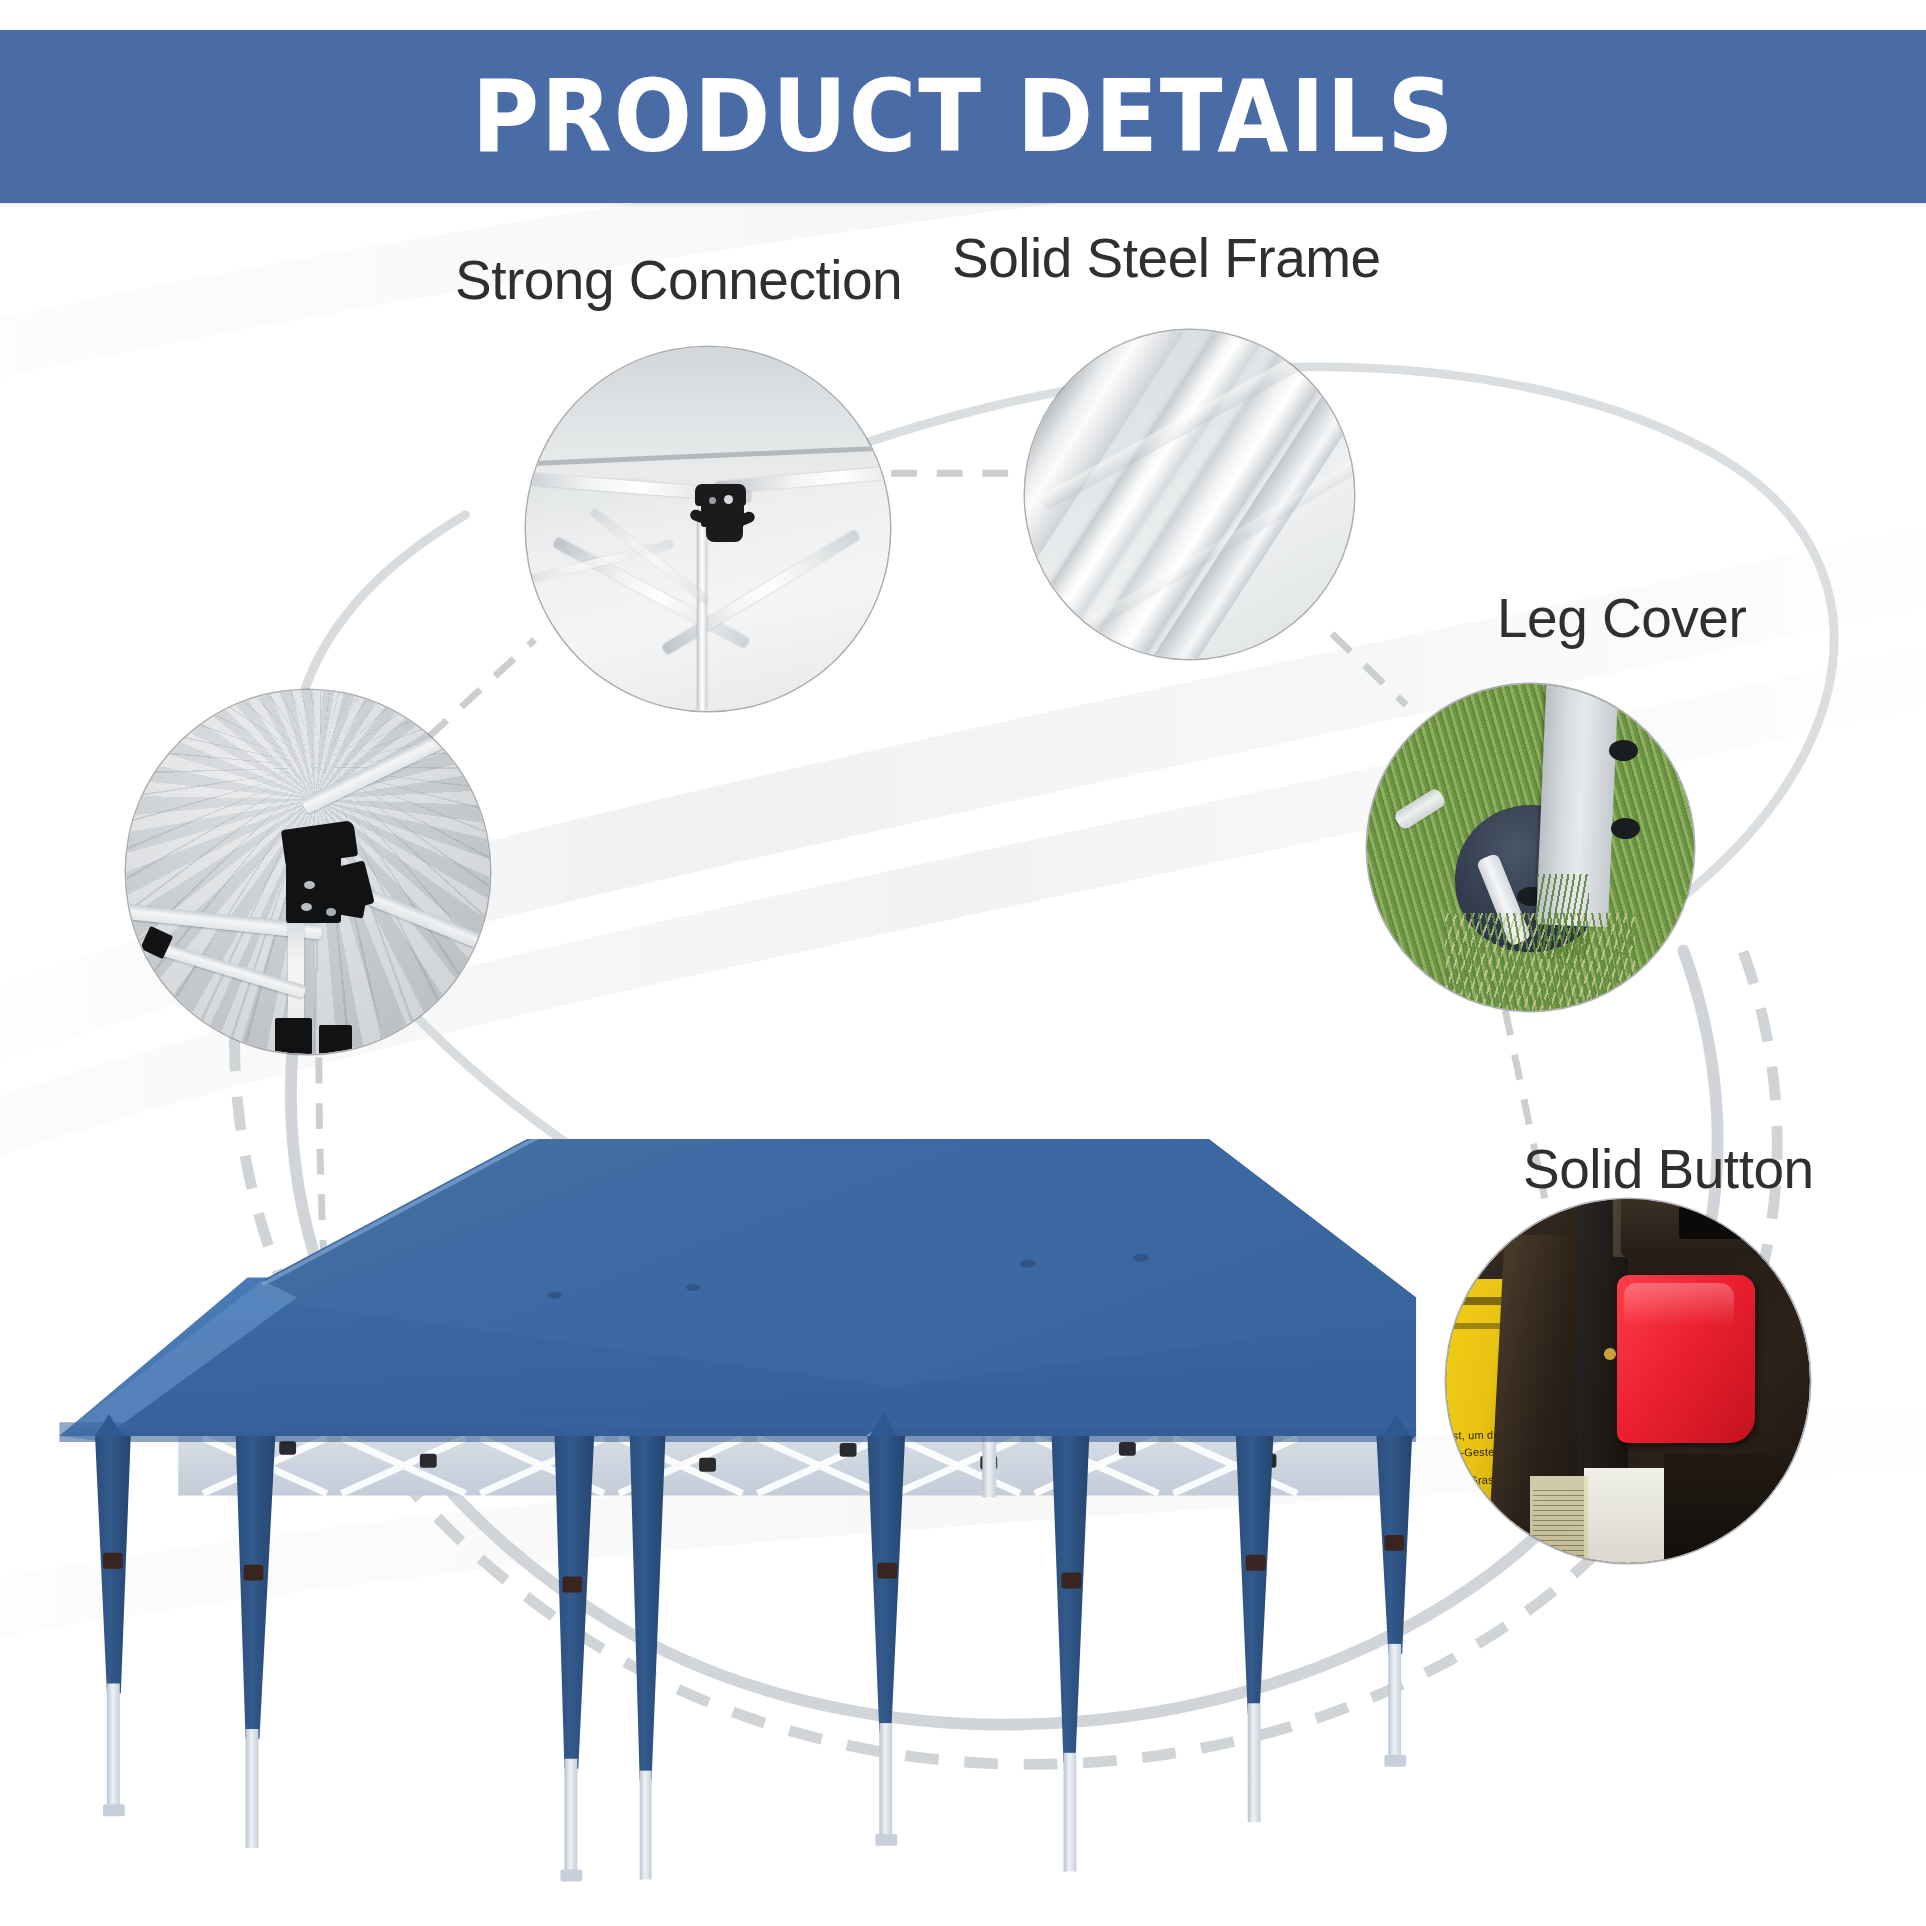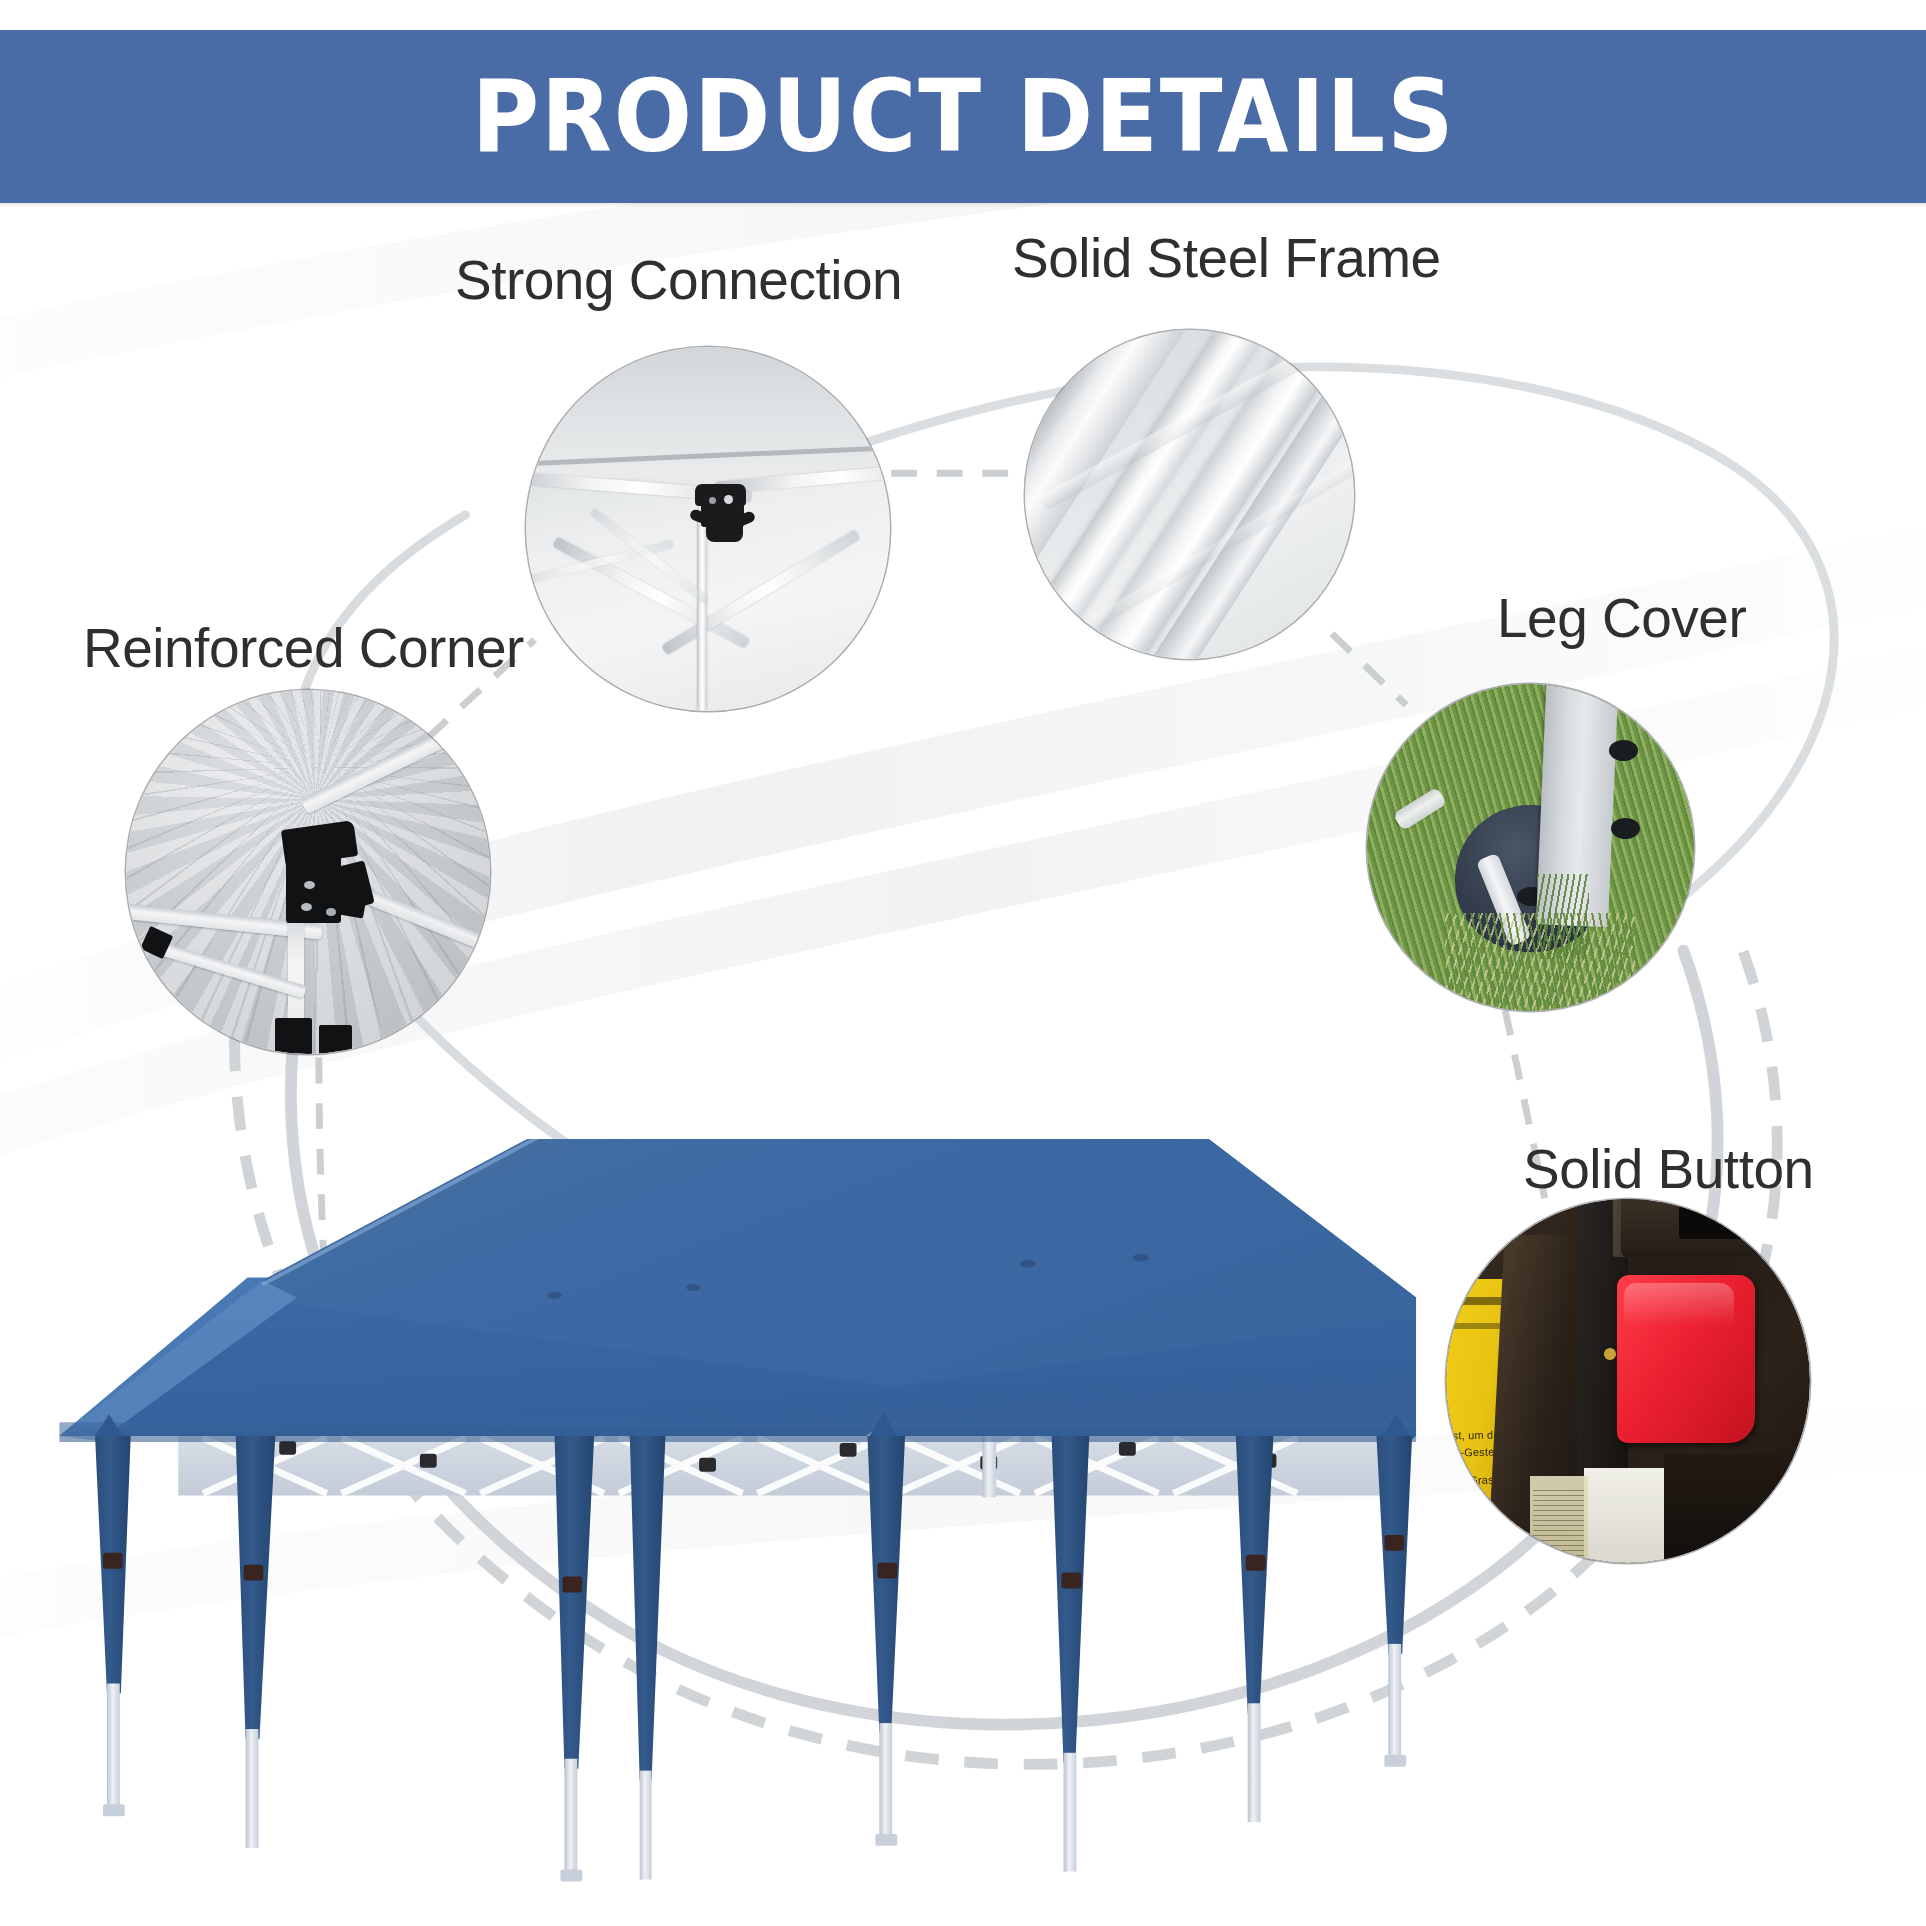--- a/index.html
+++ b/index.html
@@ -68,21 +68,21 @@
   .feature-label {
     position: absolute;
     color: #2f2f2f;
     font-family: "Liberation Sans", sans-serif;
     font-size: 55px;
     font-weight: 400;
     white-space: nowrap;
     letter-spacing: -0.5px;
   }
   #label-strong-connection { left: 455px;  top: 248px; }
-  #label-solid-steel-frame { left: 1012px; top: 226px; }
+  #label-solid-steel-frame { left: 952px; top: 226px; }
   #label-reinforced-corner { left: 83px;   top: 616px; }
   #label-leg-cover         { left: 1497px; top: 586px; }
   #label-push-button       { left: 1523px; top: 1137px; }
 
   
   .callout {
     position: absolute;
     border-radius: 50%;
     overflow: hidden;
     background: #e9eaea;
@@ -304,21 +304,20 @@
 
     <path d="M 1520,1020 L 1560,1210" fill="none" stroke="#CBCFD2" stroke-width="7" stroke-dasharray="26 20" stroke-linecap="butt"></path>
 
     <path d="M 322,1068 C 322,1170 326,1250 330,1340" fill="none" stroke="#CBCFD2" stroke-width="7" stroke-dasharray="26 20" stroke-linecap="butt"></path>
   </svg>
 
   <div class="feature-label" id="label-strong-connection">Strong Connection</div>
 
   <div class="feature-label" id="label-solid-steel-frame">Solid Steel Frame</div>
 
-  <div class="feature-label" id="label-reinforced-corner">Reinforced Corner</div>
 
   <div class="feature-label" id="label-leg-cover">Leg Cover</div>
 
   <div class="feature-label" id="label-push-button">Solid Button</div>
 
   <div class="callout" id="callout-strong-connection">
     <div class="photo">
       <div class="sc-sky"></div>
       <div class="sc-canopy-top"></div>
       <div class="sc-seam" style="left:-4%; top:29%; width:112%; transform:rotate(-2.5deg);"></div>

